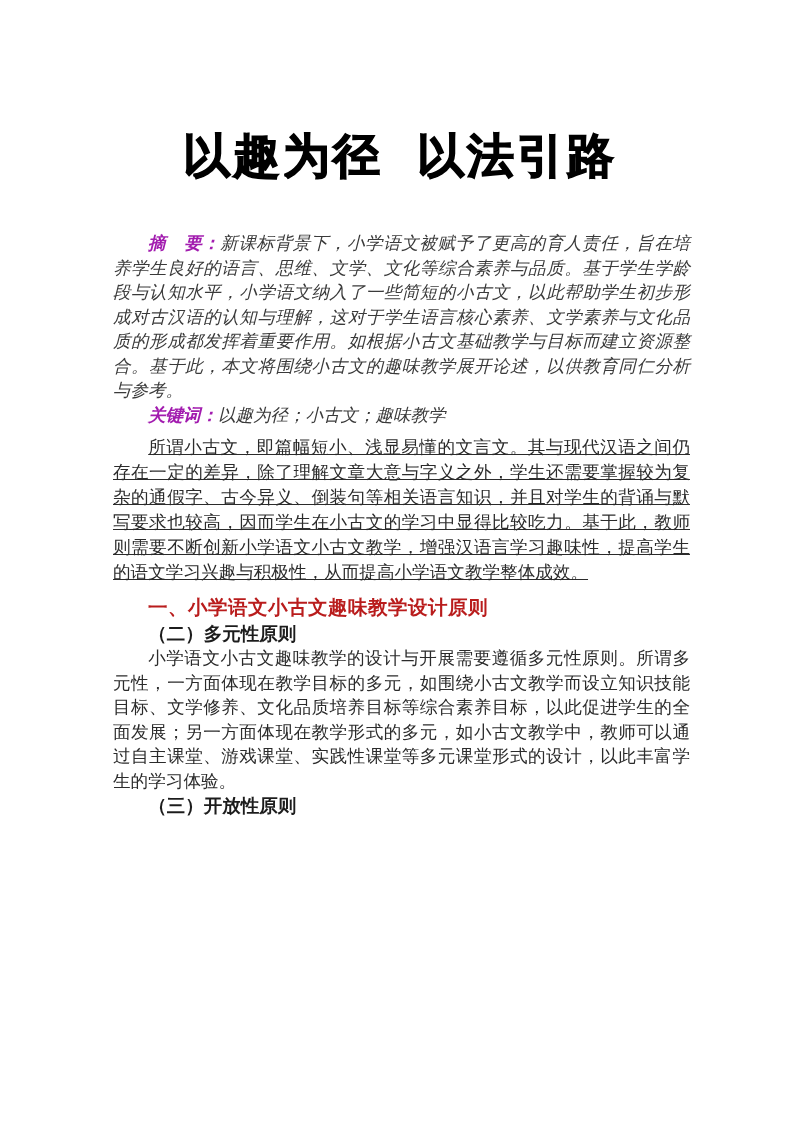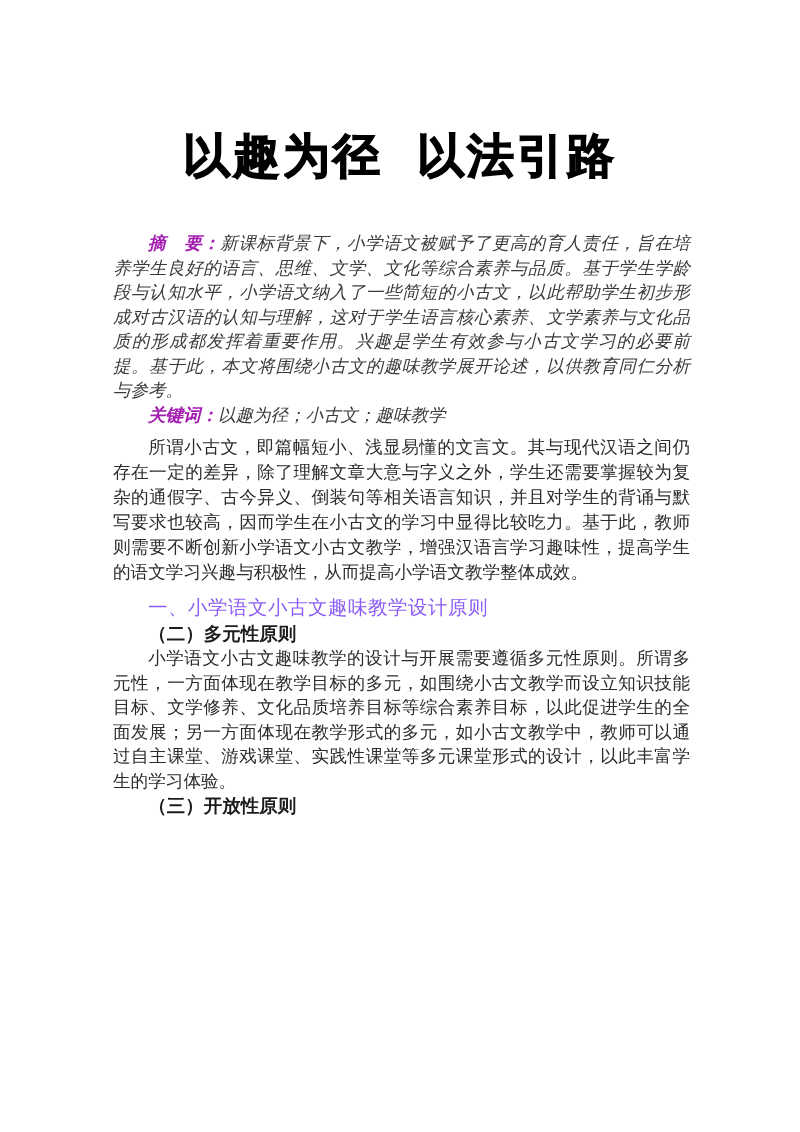--- a/index.html
+++ b/index.html
@@ -52,27 +52,27 @@
   }
   .abstract .lbl { font-weight: bold; color: #a21caf; }
   .abstract.first { margin-top: 42px; }
   .body-para {
     font-size: 17.6px;
     line-height: 24.5px;
     color: #2b2b2b;
     text-align: justify;
     text-indent: 2em;
   }
-  .intro { margin-top: 8px; line-height: 24.9px; }
+  .intro { margin-top: 8px; line-height: 24.9px; text-decoration: underline; }
   .sec-heading {
     margin-top: 10px;
     font-size: 19.5px;
     line-height: 27px;
-    font-weight: 400;
-    color: #8b5cf6;
+    font-weight: 700;
+    color: #b91c1c;
     text-indent: 1.8em;
     letter-spacing: 0.5px;
   }
   .sub-heading {
     margin-top: 1px;
     font-size: 18.5px;
     line-height: 24px;
     font-weight: 700;
     color: #1c1c1c;
     text-indent: 1.9em;
@@ -81,21 +81,21 @@
 </head>
 <body>
 
 <div class="page">
 
   <h1 class="title">以趣为径 以法引路</h1>
 
 
   <div class="content">
 
-    <p class="abstract first"><b class="lbl">摘　要：</b><span>新课标背景下，小学语文被赋予了更高的育人责任，旨在培养学生良好的语言、思维、文学、文化等综合素养与品质。基于学生学龄段与认知水平，小学语文纳入了一些简短的小古文，以此帮助学生初步形成对古汉语的认知与理解，这对于学生语言核心素养、文学素养与文化品质的形成都发挥着重要作用。兴趣是学生有效参与小古文学习的必要前提。基于此，本文将围绕小古文的趣味教学展开论述，以供教育同仁分析与参考。</span></p>
+    <p class="abstract first"><b class="lbl">摘　要：</b><span>新课标背景下，小学语文被赋予了更高的育人责任，旨在培养学生良好的语言、思维、文学、文化等综合素养与品质。基于学生学龄段与认知水平，小学语文纳入了一些简短的小古文，以此帮助学生初步形成对古汉语的认知与理解，这对于学生语言核心素养、文学素养与文化品质的形成都发挥着重要作用。如根据小古文基础教学与目标而建立资源整合。基于此，本文将围绕小古文的趣味教学展开论述，以供教育同仁分析与参考。</span></p>
 
     <p class="abstract"><b class="lbl">关键词：</b><span>以趣为径；小古文；趣味教学</span></p>
 
     <p class="body-para intro">所谓小古文，即篇幅短小、浅显易懂的文言文。其与现代汉语之间仍存在一定的差异，除了理解文章大意与字义之外，学生还需要掌握较为复杂的通假字、古今异义、倒装句等相关语言知识，并且对学生的背诵与默写要求也较高，因而学生在小古文的学习中显得比较吃力。基于此，教师则需要不断创新小学语文小古文教学，增强汉语言学习趣味性，提高学生的语文学习兴趣与积极性，从而提高小学语文教学整体成效。</p>
 
     <h2 class="sec-heading">一、小学语文小古文趣味教学设计原则</h2>
 
 
     <h3 class="sub-heading">（二）多元性原则</h3>
     <p class="body-para">小学语文小古文趣味教学的设计与开展需要遵循多元性原则。所谓多元性，一方面体现在教学目标的多元，如围绕小古文教学而设立知识技能目标、文学修养、文化品质培养目标等综合素养目标，以此促进学生的全面发展；另一方面体现在教学形式的多元，如小古文教学中，教师可以通过自主课堂、游戏课堂、实践性课堂等多元课堂形式的设计，以此丰富学生的学习体验。</p>

